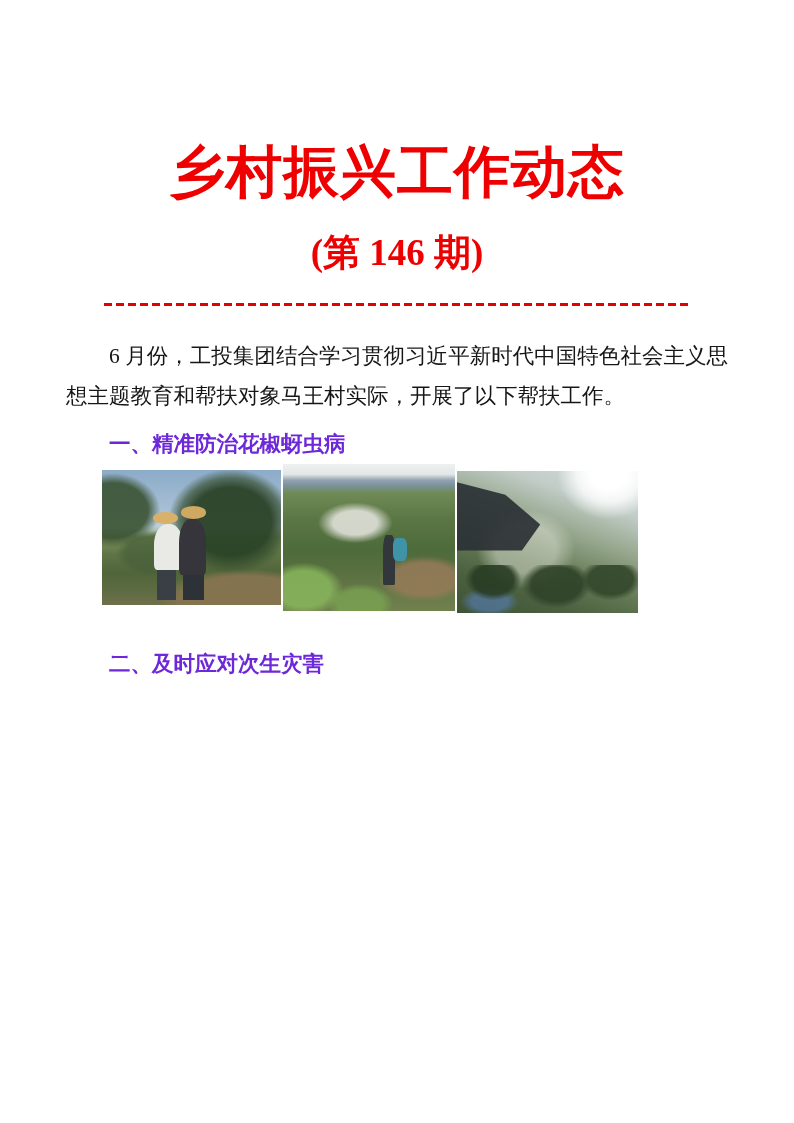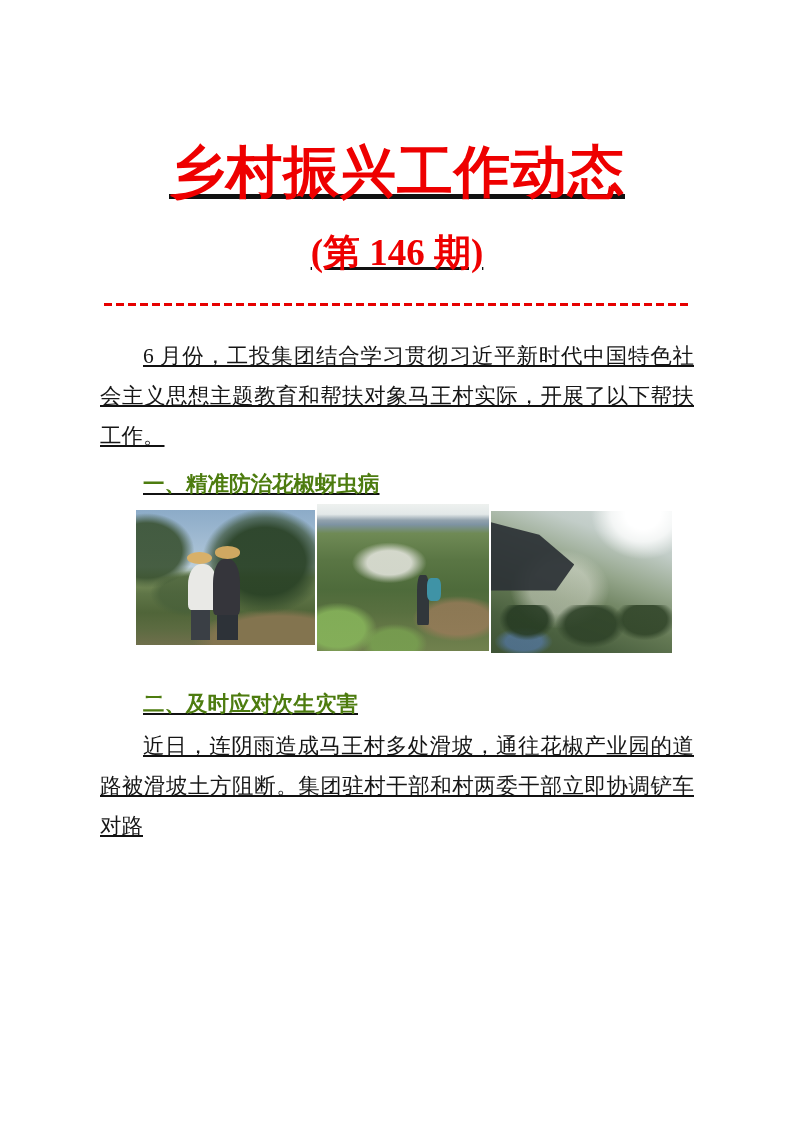--- a/index.html
+++ b/index.html
@@ -6,21 +6,21 @@
   .page {
     position: relative;
     width: 794px;
     height: 1123px;
     margin: 0 auto;
     background: #ffffff;
     overflow: hidden;
     font-family: "Liberation Serif", serif;
     color: #111111;
   }
-  .content { padding: 0 100px; text-decoration: underline; }
+  .content { padding: 0 66px; }
 
   .masthead-title {
     margin-top: 138px;
     text-align: center;
     font-family: "Liberation Serif", serif;
     font-weight: bold;
     font-size: 56px;
     line-height: 68px;
     letter-spacing: 1px;
     color: #ee0000;
@@ -54,21 +54,21 @@
   }
   .intro-para { margin-top: 30px; }
 
   .section-heading {
     margin: 8px 0 0 0;
     font-family: "Liberation Sans", sans-serif;
     font-weight: bold;
     font-size: 21.5px;
     line-height: 40px;
     text-indent: 2em;
-    color: #4d7c0f;
+    color: #6d28d9;
   }
   .section-body { margin-top: 4px; }
   .section-2-heading { margin-top: 32px; }
   .section-2-body { margin-top: 2px; }
 
   .photo-strip {
     margin: 0 0 0 36px;
     width: 538px;
     height: 148px;
     display: flex;
@@ -180,16 +180,15 @@
         <div class="sprayer-pack"></div>
       </div>
       <div class="photo photo-3">
         <div class="shed"></div>
         <div class="treeline"></div>
       </div>
     </div>
 
     <div class="section-heading section-2-heading">二、及时应对次生灾害</div>
 
-    <p class="body-para section-body section-2-body">近日，连阴雨造成马王村多处滑坡，通往花椒产业园的道路被滑坡土方阻断。集团驻村干部和村两委干部立即协调铲车对路</p>
 
   </div>
 </div>
 
 </body></html>

